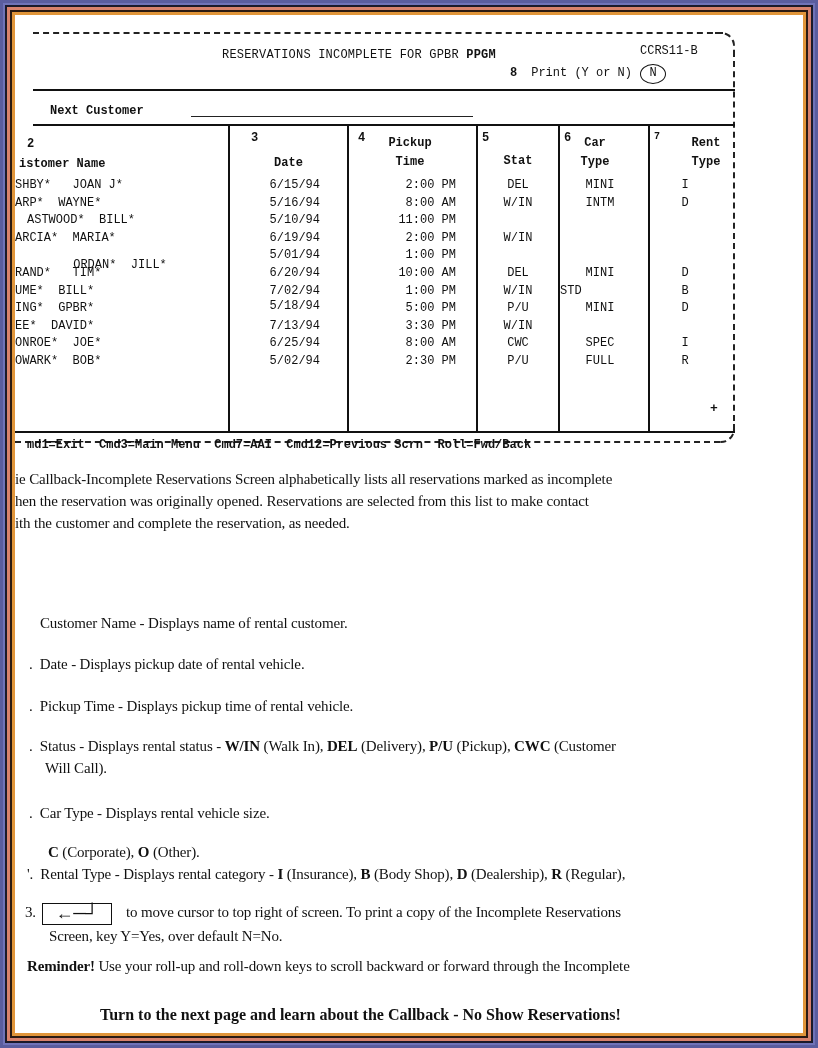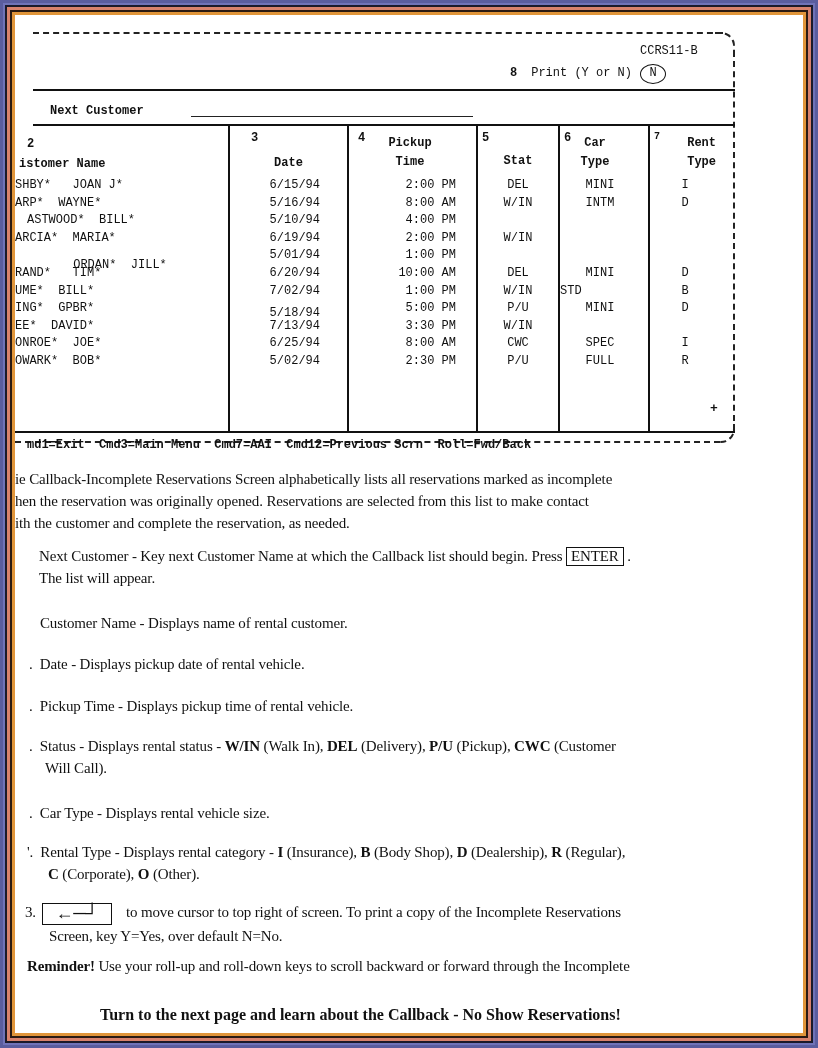--- a/index.html
+++ b/index.html
@@ -87,20 +87,23 @@
 <div class="frame-orange"></div>
 
 <div class="page">
 
   <div class="screen-top-dash"></div>
   <div class="screen-corner-tr"></div>
   <div class="screen-right-dash"></div>
   <div class="screen-corner-br"></div>
   <div class="screen-bottom-dash"></div>
 
+  <div class="screen-title mono">
+    <span>RESERVATIONS INCOMPLETE FOR GPBR </span><span class="bold">PPGM</span>
+  </div>
   <div class="screen-code mono">CCRS11-B</div>
   <div class="print-row mono">
     <span class="num">8</span><span>Print (Y or N)</span><span class="print-circle">N</span>
   </div>
 
   <div class="hline" style="left:18px; top:74px; width:702px;"></div>
 
   <div class="next-cust mono">Next Customer</div>
   <div class="next-cust-input"></div>
 
@@ -127,41 +130,41 @@
   <div class="col-num mono" style="left:467px; top:116px;">5</div>
   <div class="col-head mono" style="left:463px; top:137px; width:80px;">Stat</div>
 
   <div class="col-num mono" style="left:549px; top:116px;">6</div>
   <div class="col-head mono" style="left:552px; top:119px; width:56px;">
     <div>Car</div>
     <div>Type</div>
   </div>
 
   <div class="col-num mono" style="left:639px; top:116px; font-size:10px;">7</div>
-  <div class="col-head mono" style="left:645px; top:119px; width:56px;text-align:right;">
+  <div class="col-head mono" style="left:663px; top:119px; width:56px;">
     <div>Rent</div>
     <div>Type</div>
   </div>
 
   <div id="rows">
       <div class="cell mono" style="left: 0px; top: 162px; width: 210px; text-align: left;">SHBY*   JOAN J*</div>
       <div class="cell mono" style="left: 215px; top: 162px; width: 110px; text-align: right; padding-right: 20px;">6/15/94</div>
       <div class="cell mono" style="left: 335px; top: 162px; width: 110px; text-align: right; padding-right: 4px;"> 2:00 PM</div>
       <div class="cell mono" style="left: 463px; top: 162px; width: 80px; text-align: center;">DEL</div>
       <div class="cell mono" style="left: 545px; top: 162px; width: 80px; text-align: center;">MINI</div>
       <div class="cell mono" style="left: 635px; top: 162px; width: 70px; text-align: center;">I</div>
       <div class="cell mono" style="left: 0px; top: 179.6px; width: 210px; text-align: left;">ARP*  WAYNE*</div>
       <div class="cell mono" style="left: 215px; top: 179.6px; width: 110px; text-align: right; padding-right: 20px;">5/16/94</div>
       <div class="cell mono" style="left: 335px; top: 179.6px; width: 110px; text-align: right; padding-right: 4px;"> 8:00 AM</div>
       <div class="cell mono" style="left: 463px; top: 179.6px; width: 80px; text-align: center;">W/IN</div>
       <div class="cell mono" style="left: 545px; top: 179.6px; width: 80px; text-align: center;">INTM</div>
       <div class="cell mono" style="left: 635px; top: 179.6px; width: 70px; text-align: center;">D</div>
       <div class="cell mono" style="left: 0px; top: 197.2px; width: 210px; text-align: left; padding-left: 12px;">ASTWOOD*  BILL*</div>
       <div class="cell mono" style="left: 215px; top: 197.2px; width: 110px; text-align: right; padding-right: 20px;">5/10/94</div>
-      <div class="cell mono" style="left: 335px; top: 197.2px; width: 110px; text-align: right; padding-right: 4px;"> 4:00 PM</div>
+      <div class="cell mono" style="left: 335px; top: 197.2px; width: 110px; text-align: right; padding-right: 4px;"> 11:00 PM</div>
       <div class="cell mono" style="left: 463px; top: 197.2px; width: 80px; text-align: center;"></div>
       <div class="cell mono" style="left: 545px; top: 197.2px; width: 80px; text-align: center;"></div>
       <div class="cell mono" style="left: 635px; top: 197.2px; width: 70px; text-align: center;"></div>
       <div class="cell mono" style="left: 0px; top: 214.8px; width: 210px; text-align: left;">ARCIA*  MARIA*</div>
       <div class="cell mono" style="left: 215px; top: 214.8px; width: 110px; text-align: right; padding-right: 20px;">6/19/94</div>
       <div class="cell mono" style="left: 335px; top: 214.8px; width: 110px; text-align: right; padding-right: 4px;"> 2:00 PM</div>
       <div class="cell mono" style="left: 463px; top: 214.8px; width: 80px; text-align: center;">W/IN</div>
       <div class="cell mono" style="left: 545px; top: 214.8px; width: 80px; text-align: center;"></div>
       <div class="cell mono" style="left: 635px; top: 214.8px; width: 70px; text-align: center;"></div>
       <div class="cell mono" style="left: 0px; top: 242px; width: 210px; text-align: center;">ORDAN*  JILL*</div>
@@ -176,21 +179,21 @@
       <div class="cell mono" style="left: 463px; top: 250px; width: 80px; text-align: center;">DEL</div>
       <div class="cell mono" style="left: 545px; top: 250px; width: 80px; text-align: center;">MINI</div>
       <div class="cell mono" style="left: 635px; top: 250px; width: 70px; text-align: center;">D</div>
       <div class="cell mono" style="left: 0px; top: 267.6px; width: 210px; text-align: left;">UME*  BILL*</div>
       <div class="cell mono" style="left: 215px; top: 267.6px; width: 110px; text-align: right; padding-right: 20px;">7/02/94</div>
       <div class="cell mono" style="left: 335px; top: 267.6px; width: 110px; text-align: right; padding-right: 4px;"> 1:00 PM</div>
       <div class="cell mono" style="left: 463px; top: 267.6px; width: 80px; text-align: center;">W/IN</div>
       <div class="cell mono" style="left: 545px; top: 267.6px; width: 80px; ">STD</div>
       <div class="cell mono" style="left: 635px; top: 267.6px; width: 70px; text-align: center;">B</div>
       <div class="cell mono" style="left: 0px; top: 285.2px; width: 210px; text-align: left;">ING*  GPBR*</div>
-      <div class="cell mono" style="left: 215px; top: 290px; width: 110px; text-align: right; padding-right: 20px;">5/18/94</div>
+      <div class="cell mono" style="left: 215px; top: 283px; width: 110px; text-align: right; padding-right: 20px;">5/18/94</div>
       <div class="cell mono" style="left: 335px; top: 285.2px; width: 110px; text-align: right; padding-right: 4px;"> 5:00 PM</div>
       <div class="cell mono" style="left: 463px; top: 285.2px; width: 80px; text-align: center;">P/U</div>
       <div class="cell mono" style="left: 545px; top: 285.2px; width: 80px; text-align: center;">MINI</div>
       <div class="cell mono" style="left: 635px; top: 285.2px; width: 70px; text-align: center;">D</div>
       <div class="cell mono" style="left: 0px; top: 302.8px; width: 210px; text-align: left;">EE*  DAVID*</div>
       <div class="cell mono" style="left: 215px; top: 302.8px; width: 110px; text-align: right; padding-right: 20px;">7/13/94</div>
       <div class="cell mono" style="left: 335px; top: 302.8px; width: 110px; text-align: right; padding-right: 4px;"> 3:30 PM</div>
       <div class="cell mono" style="left: 463px; top: 302.8px; width: 80px; text-align: center;">W/IN</div>
       <div class="cell mono" style="left: 545px; top: 302.8px; width: 80px; text-align: center;"></div>
       <div class="cell mono" style="left: 635px; top: 302.8px; width: 70px; text-align: center;"></div>
@@ -210,24 +213,20 @@
 
   <div class="plus-mark mono">+</div>
   <div class="cmd-line mono">md1=Exit  Cmd3=Main Menu  Cmd7=AAI  Cmd12=Previous Scrn  Roll=Fwd/Back</div>
 
   <div class="para serif" style="left:0px; top:453px; width:780px;">
     <div>ie Callback-Incomplete Reservations Screen alphabetically lists all reservations marked as incomplete</div>
     <div>hen the reservation was originally opened.  Reservations are selected from this list to make contact</div>
     <div>ith the customer and complete the reservation, as needed.</div>
   </div>
 
-  <div class="para serif" style="left:24px; top:530px; width:760px;">
-    <div><span>Next Customer - Key next Customer Name at which the Callback list should begin.  Press </span><span class="key-box">ENTER</span><span> .</span></div>
-    <div>The list will appear.</div>
-  </div>
 
   <div class="para serif" style="left:25px; top:597px;">Customer Name - Displays name of rental customer.</div>
 
   <div class="para serif" style="left:14px; top:638px;">
     <span>.</span>&nbsp;&nbsp;<span>Date - Displays pickup date of rental vehicle.</span>
   </div>
 
   <div class="para serif" style="left:14px; top:680px;">
     <span>.</span>&nbsp;&nbsp;<span>Pickup Time - Displays pickup time of rental vehicle.</span>
   </div>
@@ -235,22 +234,22 @@
   <div class="para serif" style="left:14px; top:720px; width:760px;">
     <div><span>.</span>&nbsp;&nbsp;<span>Status - Displays rental status - </span><span class="bold">W/IN</span><span> (Walk In), </span><span class="bold">DEL</span><span> (Delivery), </span><span class="bold">P/U</span><span> (Pickup), </span><span class="bold">CWC</span><span> (Customer</span></div>
     <div style="padding-left:16px;">Will Call).</div>
   </div>
 
   <div class="para serif" style="left:14px; top:787px;">
     <span>.</span>&nbsp;&nbsp;<span>Car Type - Displays rental vehicle size.</span>
   </div>
 
   <div class="para serif" style="left:12px; top:826px; width:770px;">
+    <div style="padding-left:21px;"><span class="bold">C</span><span> (Corporate), </span><span class="bold">O</span><span> (Other).</span></div>
     <div><span>'.</span>&nbsp;&nbsp;<span>Rental Type - Displays rental category - </span><span class="bold">I</span><span> (Insurance), </span><span class="bold">B</span><span> (Body Shop), </span><span class="bold">D</span><span> (Dealership), </span><span class="bold">R</span><span> (Regular),</span></div>
-    <div style="padding-left:21px;"><span class="bold">C</span><span> (Corporate), </span><span class="bold">O</span><span> (Other).</span></div>
   </div>
 
   <div class="para serif" style="left:10px; top:886px; width:770px;">
     <div><span>3.</span><span class="enter-key">←─┘</span><span>to move cursor to top right of screen.  To print a copy of the Incomplete Reservations</span></div>
     <div style="padding-left:24px;">Screen, key Y=Yes, over default N=No.</div>
   </div>
 
   <div class="para serif" style="left:12px; top:940px; width:770px;">
     <div><span class="bold">Reminder!</span><span>  Use your roll-up and roll-down keys to scroll backward or forward through the Incomplete</span></div>
   </div>

